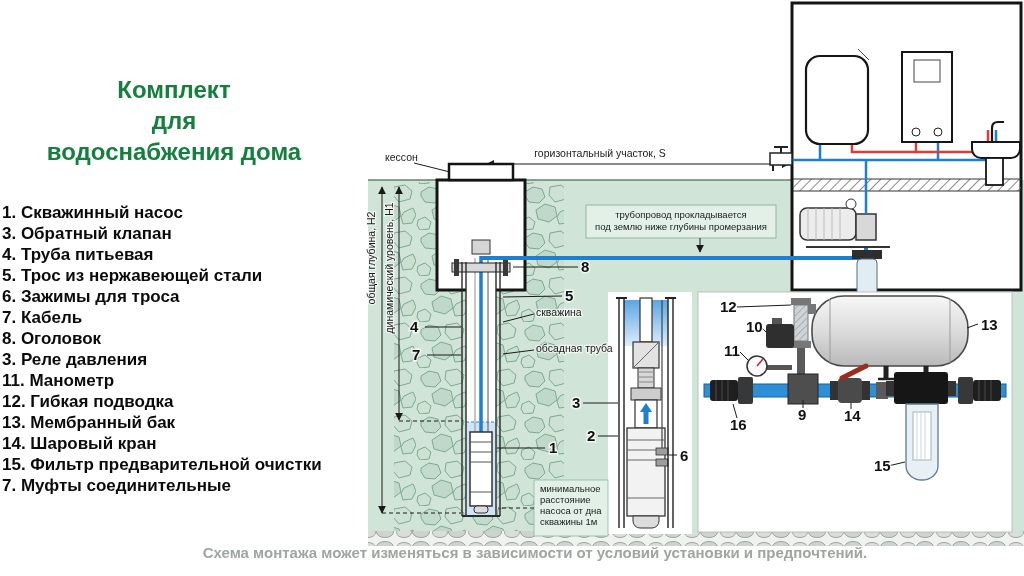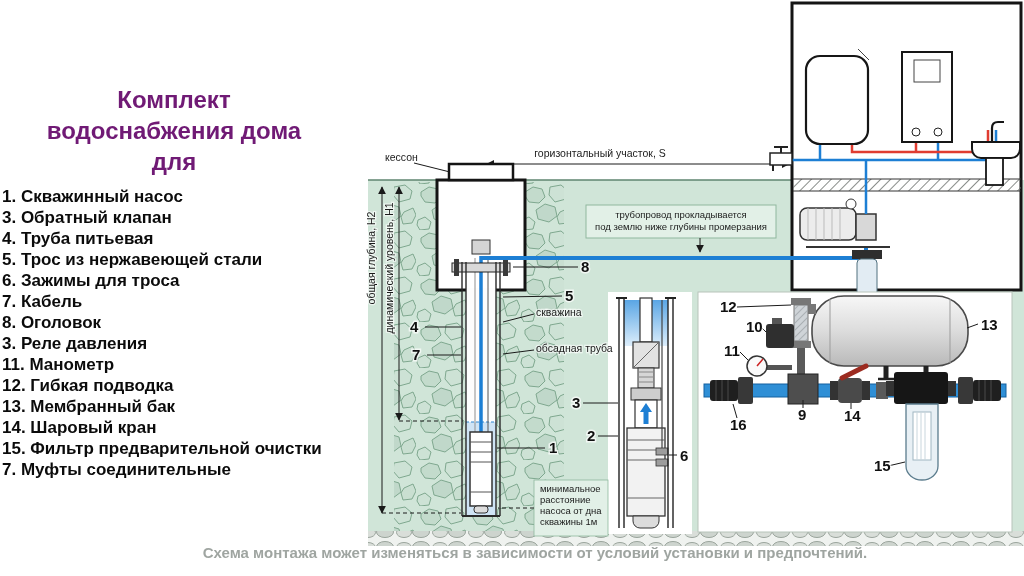--- a/index.html
+++ b/index.html
@@ -1,36 +1,36 @@
 <!DOCTYPE html>
 <html><head>
 <meta charset="utf-8">
 <style>
   html,body{margin:0;padding:0;background:#fff;}
   .canvas{position:relative;width:1024px;height:576px;background:#ffffff;font-family:"Liberation Sans",sans-serif;overflow:hidden;}
-  .title{position:absolute;left:0;top:84px;width:348px;text-align:center;font-weight:bold;font-size:24px;line-height:31px;color:#701a75;}
-  .parts{position:absolute;left:2px;top:186px;width:368px;font-weight:bold;font-size:17px;line-height:21px;color:#0b0b0b;white-space:nowrap;}
+  .title{position:absolute;left:0;top:74px;width:348px;text-align:center;font-weight:bold;font-size:24px;line-height:31px;color:#15803d;}
+  .parts{position:absolute;left:2px;top:202px;width:368px;font-weight:bold;font-size:17px;line-height:21px;color:#0b0b0b;white-space:nowrap;}
   .footer{position:absolute;left:0;top:544px;width:100%;text-align:center;font-weight:bold;font-size:15px;color:#9fa5a1;padding-left:23px;}
   svg.diagram{position:absolute;left:0;top:0;}
   svg text{font-family:"Liberation Sans",sans-serif;}
   .co{font-size:15px;font-weight:bold;fill:#101010;paint-order:stroke;stroke:rgba(255,255,255,.7);stroke-width:3px;}
   .lbl{font-size:10.5px;fill:#1a1a1a;paint-order:stroke;stroke:rgba(255,255,255,.6);stroke-width:2.5px;}
   .note{font-size:9.5px;fill:#1a1a1a;}
   .ld{stroke:#1a1a1a;stroke-width:1;fill:none;}
   .dim{stroke:#1a1a1a;stroke-width:1;fill:none;}
 </style>
 </head>
 <body>
 
 <div class="canvas">
 
   <div class="title">
     <div>Комплект</div>
+    <div>для</div>
     <div>водоснабжения дома</div>
-    <div>для</div>
   </div>
 
   <div class="parts">
     <div>1. Скважинный насос</div>
     <div>3. Обратный клапан</div>
     <div>4. Труба питьевая</div>
     <div>5. Трос из нержавеющей стали</div>
     <div>6. Зажимы для троса</div>
     <div>7. Кабель</div>
     <div>8. Оголовок</div>

